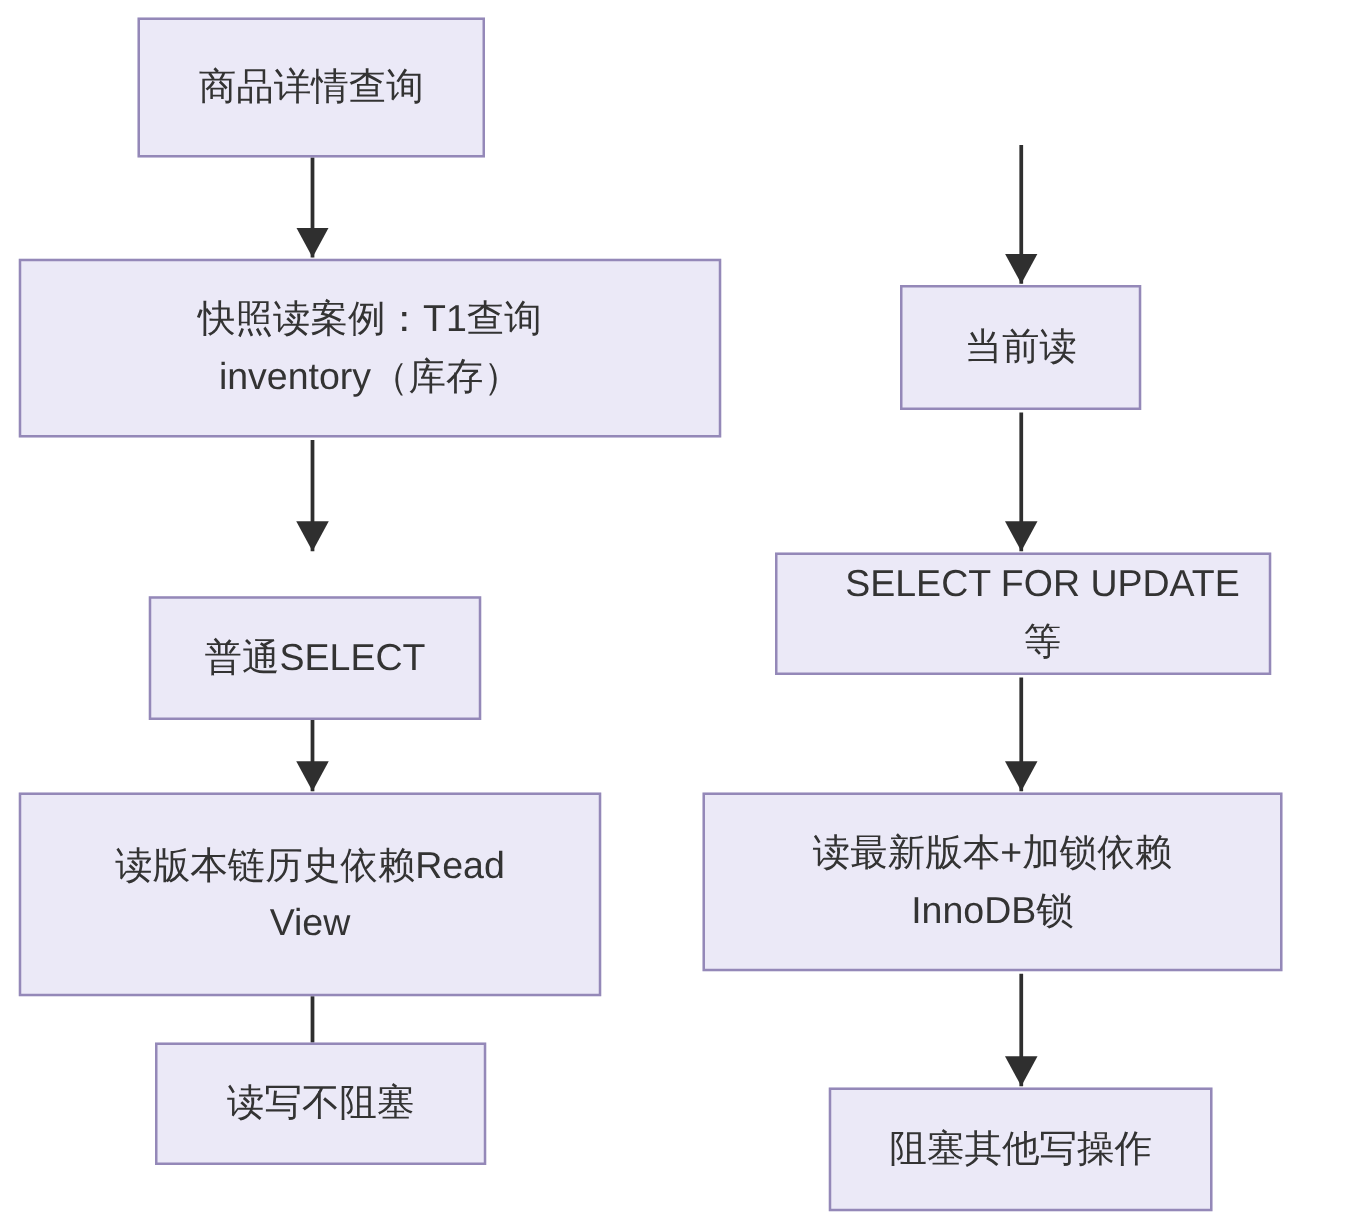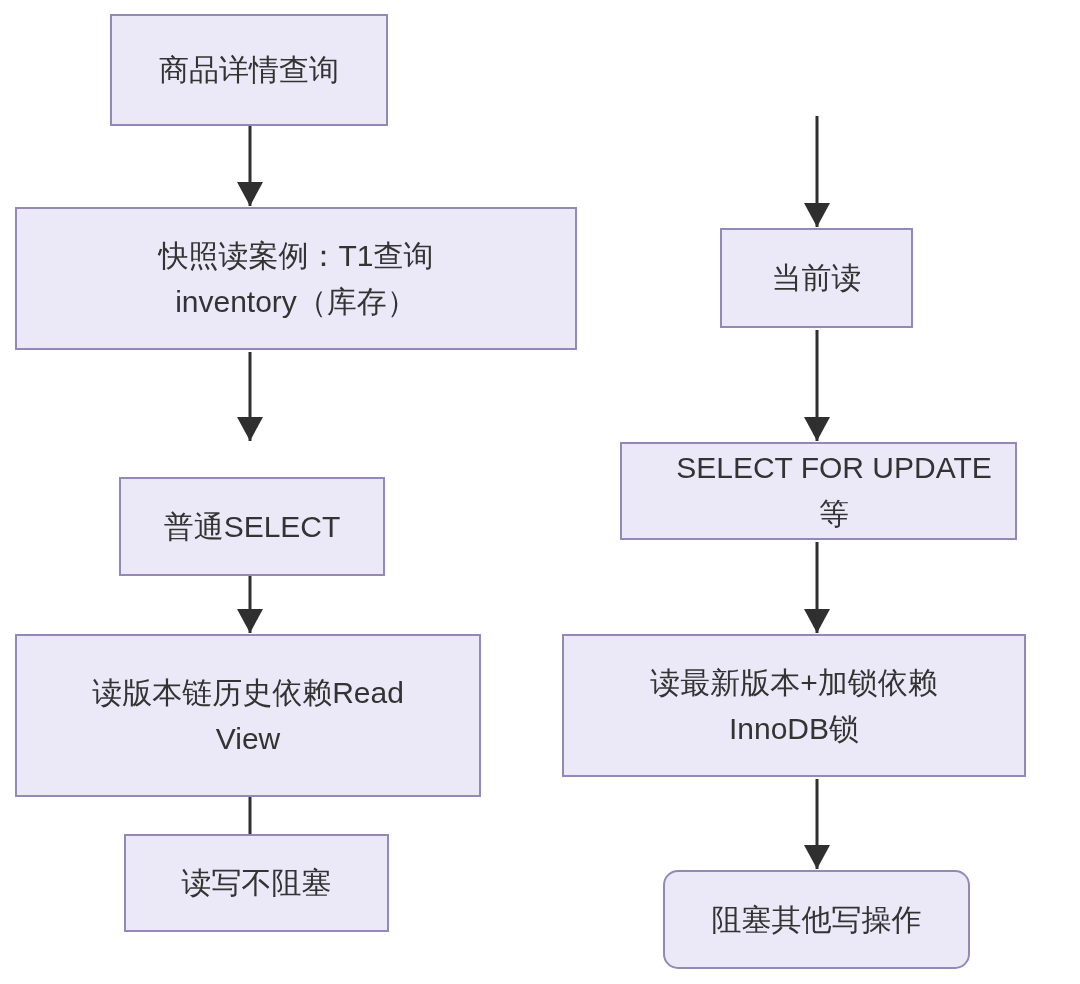--- a/index.html
+++ b/index.html
@@ -34,21 +34,21 @@
   .n-l0 { left: 110px; top: 14px;  width: 278px; height: 112px;  }
   .n-l1 { left: 15px;  top: 207px; width: 562px; height: 143px; }
   .n-l2 { left: 119px; top: 442px; width: 266px; height: 99px; margin-top: 35px;  }
   .n-l3 { left: 15px;  top: 634px; width: 466px; height: 163px; }
   .n-l4 { left: 124px; top: 834px; width: 265px; height: 98px;  }
   
   .n-r0 { left: 692px; top: 14px;  width: 252px; height: 100px; }
   .n-r1 { left: 720px; top: 228px; width: 193px; height: 100px; }
   .n-r2 { left: 620px; top: 442px; width: 397px; height: 98px; padding-left: 41px;  }
   .n-r3 { left: 562px; top: 634px; width: 464px; height: 143px; }
-  .n-r4 { left: 663px; top: 870px; width: 307px; height: 99px; border-radius: 15px;  }
+  .n-r4 { left: 663px; top: 870px; width: 307px; height: 99px;  }
 
   .edges-overlay {
     position: absolute;
     left: 0; top: 0;
     width: 1080px;
     height: 984px;
     pointer-events: none;
   }
   .edges-overlay line {
     stroke: var(--arrow, #2F2F2F);

